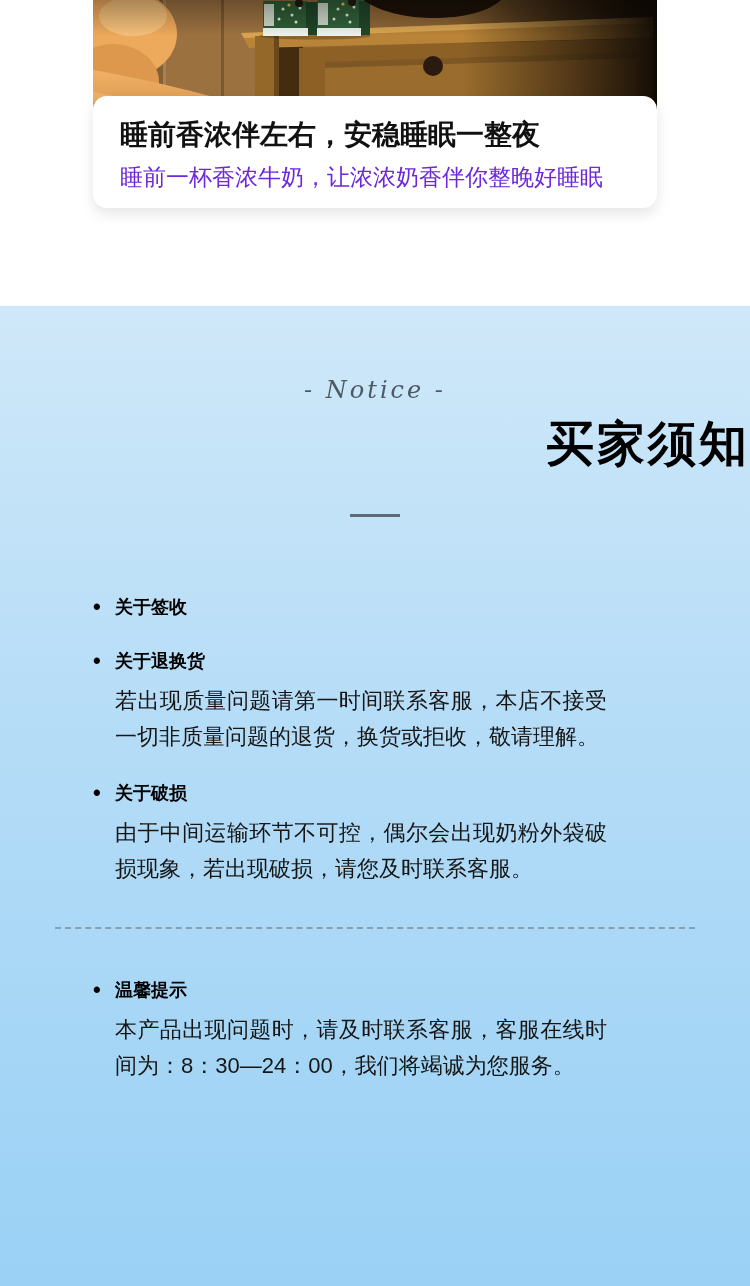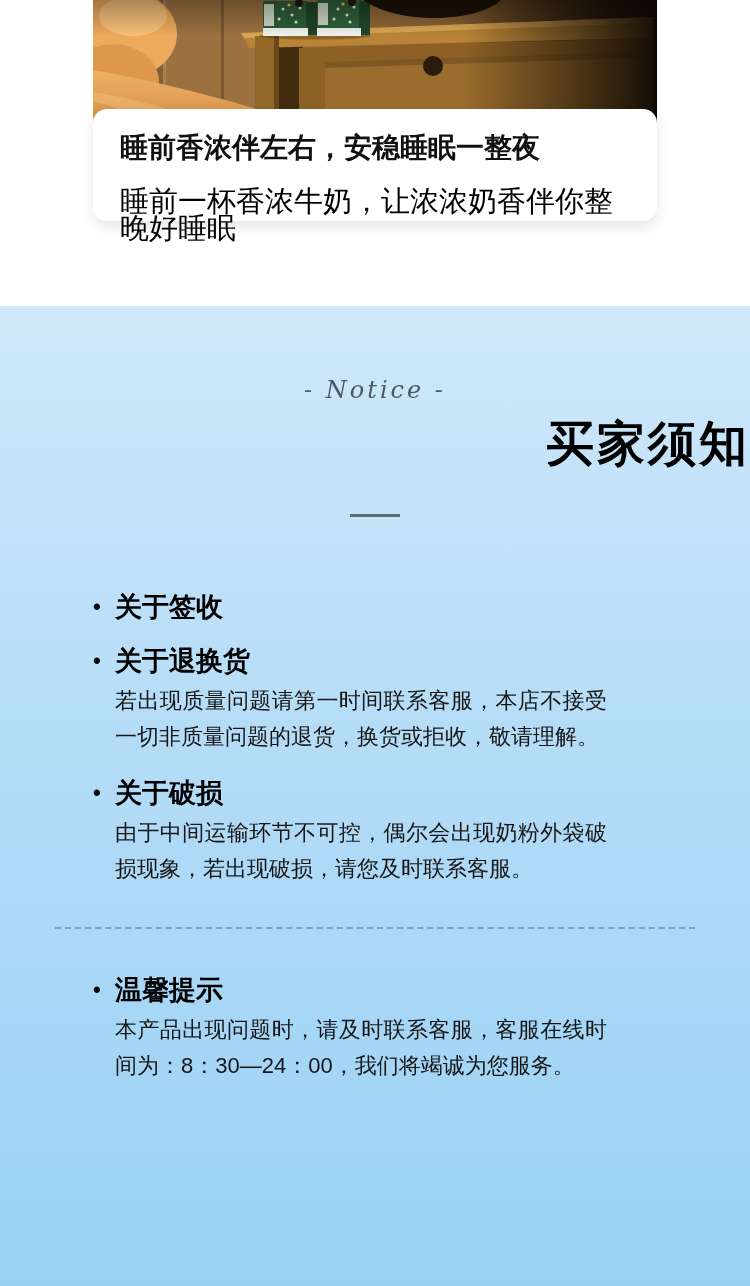--- a/index.html
+++ b/index.html
@@ -17,39 +17,39 @@
     width:564px;
     margin:0 auto;
     height:222px;
   }
   .hero-photo {
     display:block;
     width:564px; height:140px;
   }
   .hero-card {
     position:absolute;
-    left:0; top:109px;
+    left:0; top:96px;
     width:564px; height:112px;
     background:#ffffff;
     border-radius:14px;
     box-shadow:0 6px 14px rgba(0,0,0,0.10);
     padding:23px 27px 0 27px;
   }
   .hero-title {
     font-size:28px;
     line-height:32px;
     font-weight:700;
     color:#111111;
   }
   .hero-subtitle {
-    margin-top:24px;
-    font-size:29px;
+    margin-top:13px;
+    font-size:23px;
     line-height:27px;
     font-weight:400;
-    color:#000000;
+    color:#6d28d9;
   }
 
   
   .notice-section {
     margin-top:84px;
     width:750px;
     height:980px;
     background:linear-gradient(180deg,#cfe8f9 0%, #b4dcf7 45%, #9ad1f5 100%);
   }
   .notice-eyebrow {
@@ -82,21 +82,21 @@
     width:492px;
   }
   .notice-item { position:relative; margin-bottom:22px; }
   .bullet {
     position:absolute;
     left:-22px; top:0;
     font-size:22px; line-height:32px;
     font-weight:700; color:#000;
   }
   .item-title {
-    font-size:27px;
+    font-size:18px;
     line-height:32px;
     font-weight:700;
     color:#000000;
   }
   .item-body {
     margin-top:6px;
     font-size:22px;
     line-height:36px;
     color:#161616;
     text-align:justify;

